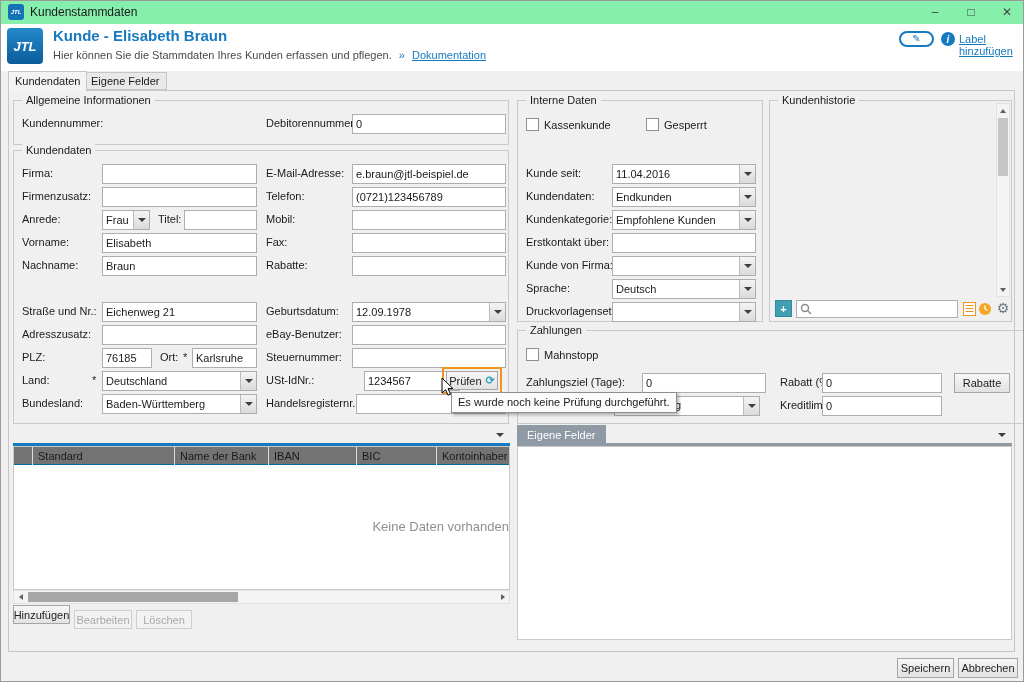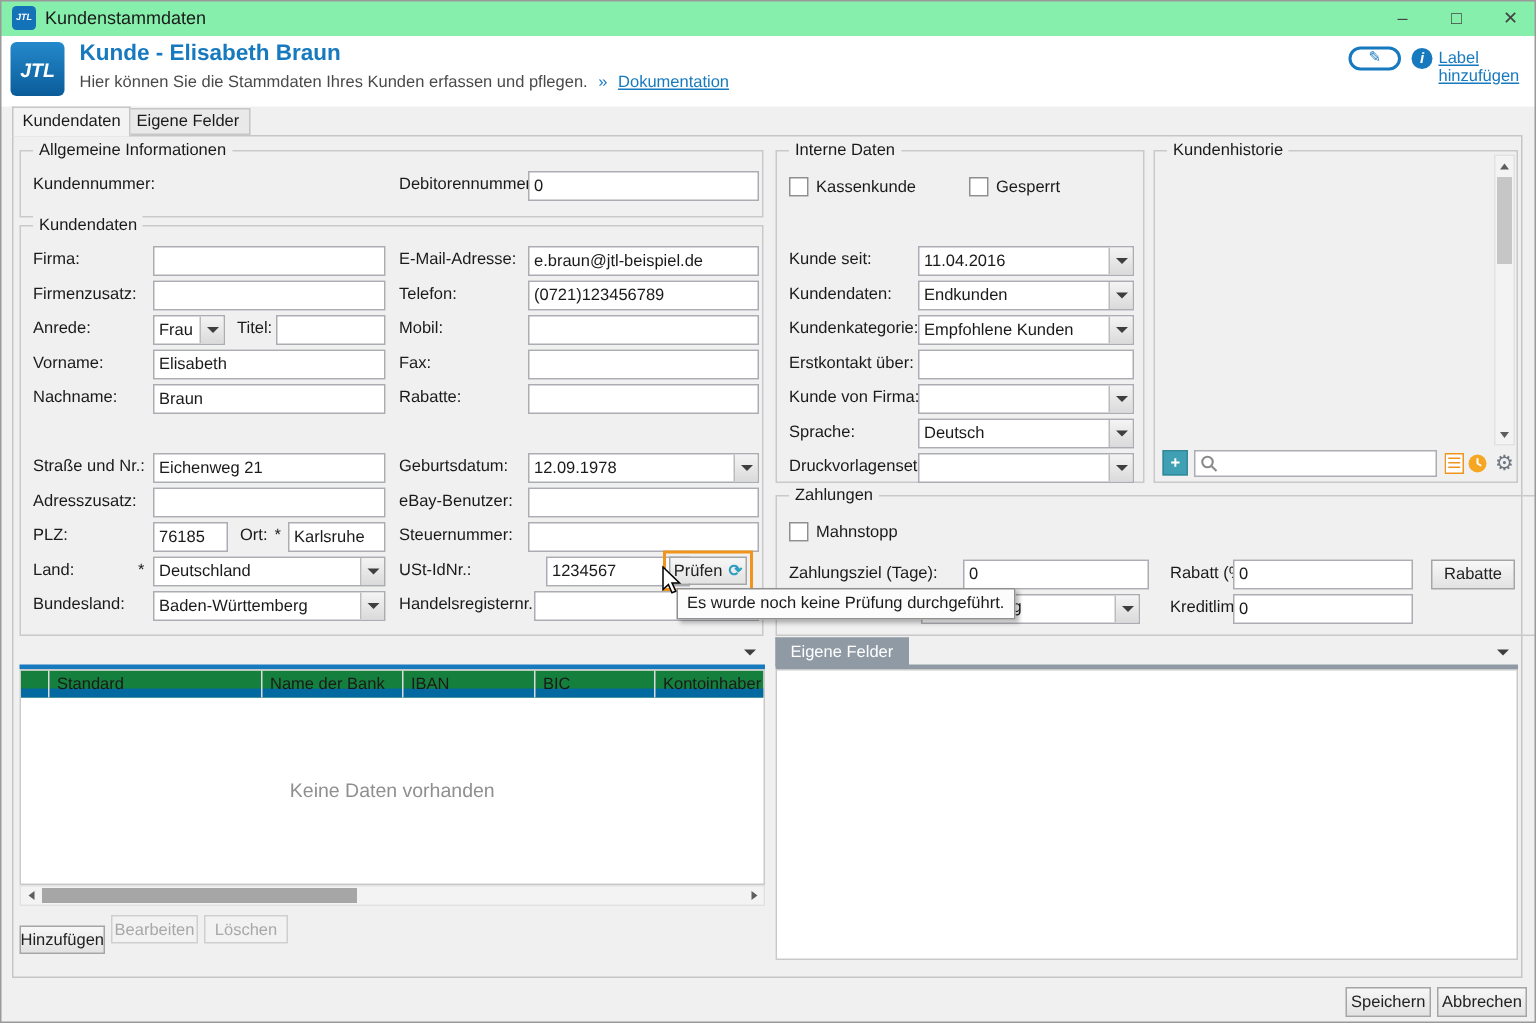--- a/index.html
+++ b/index.html
@@ -42,21 +42,21 @@
 .sbox{position:absolute;display:flex;align-items:center;justify-content:center;cursor:pointer}
 .thumb{position:absolute;background:#c6c6c6;cursor:pointer}
 .btab{height:19px;line-height:18px;padding:0 9px;border:1px solid #c6c6c6;border-bottom:none;background:#ececec;margin-right:1px;display:inline-block;cursor:pointer;white-space:nowrap}
 .btab.active{background:#1779be;border-color:#1779be;color:#fff;font-weight:bold}
 .banktabs{position:absolute;display:flex}
 .hline{position:absolute;height:3px}
 .tooltip{position:absolute;left:451px;top:392px;height:21px;line-height:19px;padding:0 6px;background:#fcfcfc;border:1px solid #909090;box-shadow:2px 2px 3px rgba(0,0,0,.28);z-index:40;white-space:nowrap}
 .cursor{position:absolute;left:441px;top:377px;z-index:50}
 .orange{position:absolute;border:2px solid #f0941e;background:transparent}
 .colsep{position:absolute;top:0;width:1px;height:18px;background:#dcdcdc}
-.thead{position:absolute;left:0;top:0;width:100%;height:18px;border-bottom:6px solid #0369a1;background:#15803d}
+.thead{position:absolute;left:0;top:0;width:100%;height:18px;border-bottom:1px solid #0369a1;background:#737373}
 .hicon{position:absolute;display:flex;align-items:center;justify-content:center;cursor:pointer}
 .searchbox{position:absolute;background:#fff;border:1px solid #abadb3;display:flex;align-items:center;padding:0 3px;gap:3px}
 .searchbox input{border:none;outline:none;flex:1;min-width:0;font-family:"Liberation Sans",sans-serif;font-size:11px}
 </style>
 </head>
 <body>
 
 <div class="titlebar">
   <span class="appicon">JTL</span>
   <span class="tbtitle">Kundenstammdaten</span>
@@ -290,32 +290,32 @@
       <span class="lbl" style="left:24px;top:3px">Standard</span>
       <span class="colsep" style="left:160px"></span>
       <span class="lbl" style="left:166px;top:3px">Name der Bank</span>
       <span class="colsep" style="left:254px"></span>
       <span class="lbl" style="left:260px;top:3px">IBAN</span>
       <span class="colsep" style="left:342px"></span>
       <span class="lbl" style="left:348px;top:3px">BIC</span>
       <span class="colsep" style="left:422px"></span>
       <span class="lbl" style="left:428px;top:3px">Kontoinhaber</span>
     </div>
-    <div class="lbl" style="left:0;top:72px;width:100%;text-align:center;font-size:13px;color:#8f8f8f">Keine Daten vorhanden</div>
+    <div class="lbl" style="left:0;top:72px;width:100%;text-align:right;font-size:13px;color:#8f8f8f">Keine Daten vorhanden</div>
   </div>
   <div class="sbar" style="left:4px;top:499px;width:497px;height:14px">
     <div class="sbox" style="left:0;top:0;width:13px;height:12px">
         <span class="tri tl"></span>
       </div>
     <div class="thumb" style="left:14px;top:1px;width:210px;height:10px;background:#a6a6a6"></div>
     <div class="sbox" style="right:0;top:0;width:13px;height:12px">
         <span class="tri tr"></span>
       </div>
   </div>
-  <div class="btn" style="left:4px;top:526px;width:57px;height:19px">Hinzufügen</div>
+  <div class="btn" style="left:4px;top:514px;width:57px;height:19px">Hinzufügen</div>
   <div class="btn dis" style="left:65px;top:519px;width:58px;height:19px">Bearbeiten</div>
   <div class="btn dis" style="left:127px;top:519px;width:56px;height:19px">Löschen</div>
 
   <span class="btab" style="position:absolute;left:508px;top:334px;background:#8f9aa4;border-color:#8f9aa4;color:#fff">Eigene Felder</span>
   <span class="hicon" style="left:988px;top:340px;width:10px;height:8px">
       <span class="tri td"></span>
     </span>
   <div class="hline" style="left:508px;top:352px;width:495px;background:#8f9aa4"></div>
   <div style="position:absolute;left:508px;top:355px;width:495px;height:194px;background:#fff;border:1px solid #c9c9c9"></div>
 </div>

